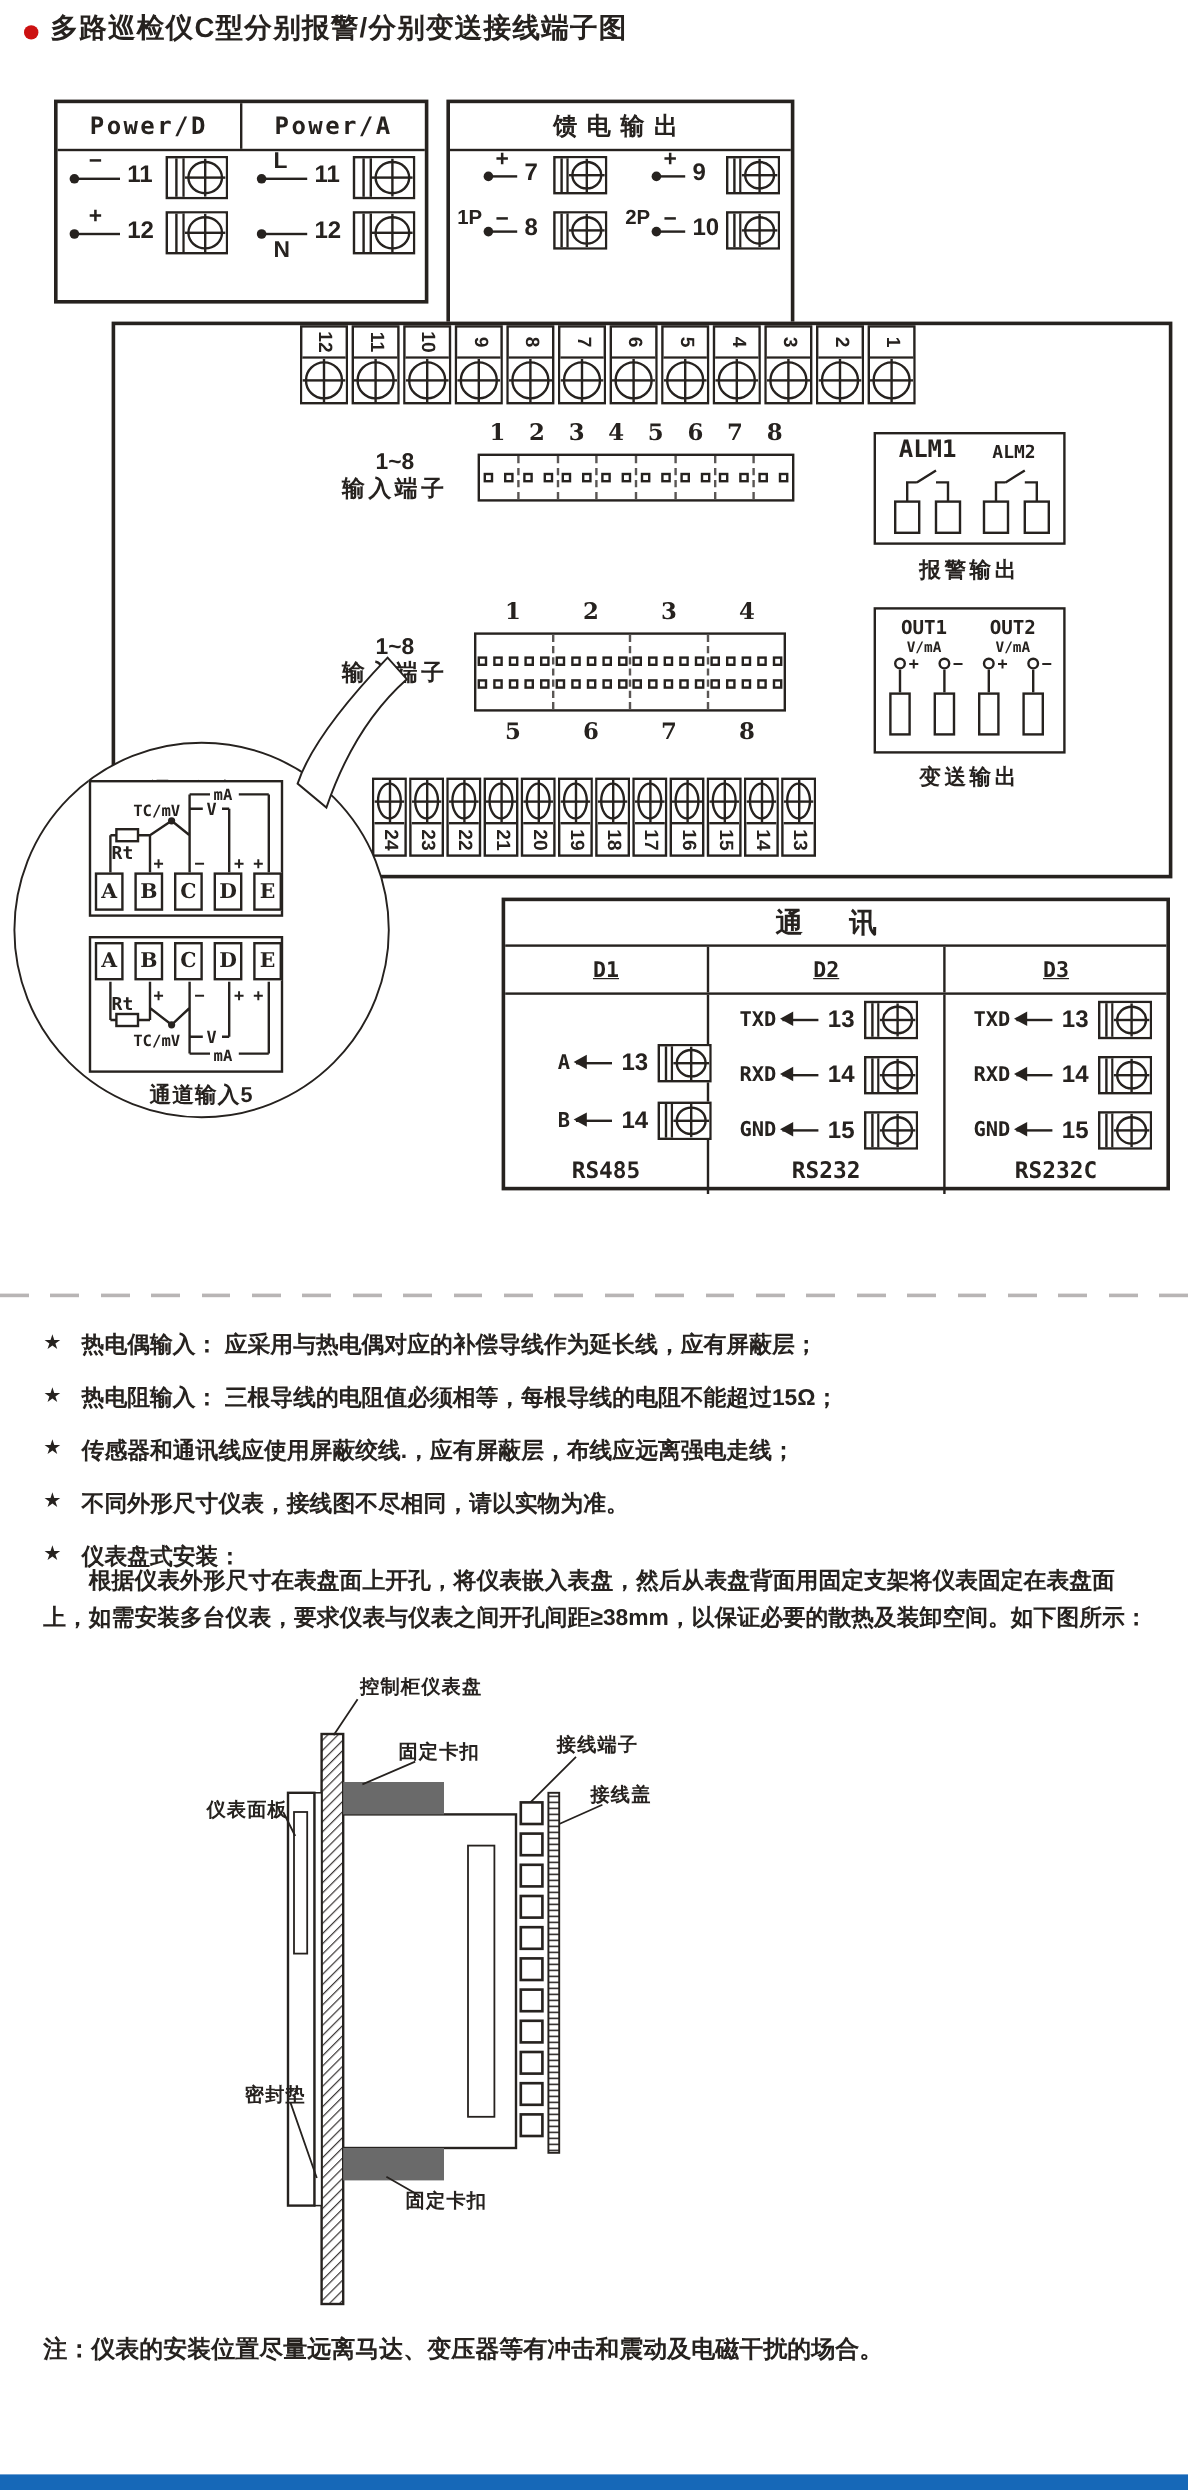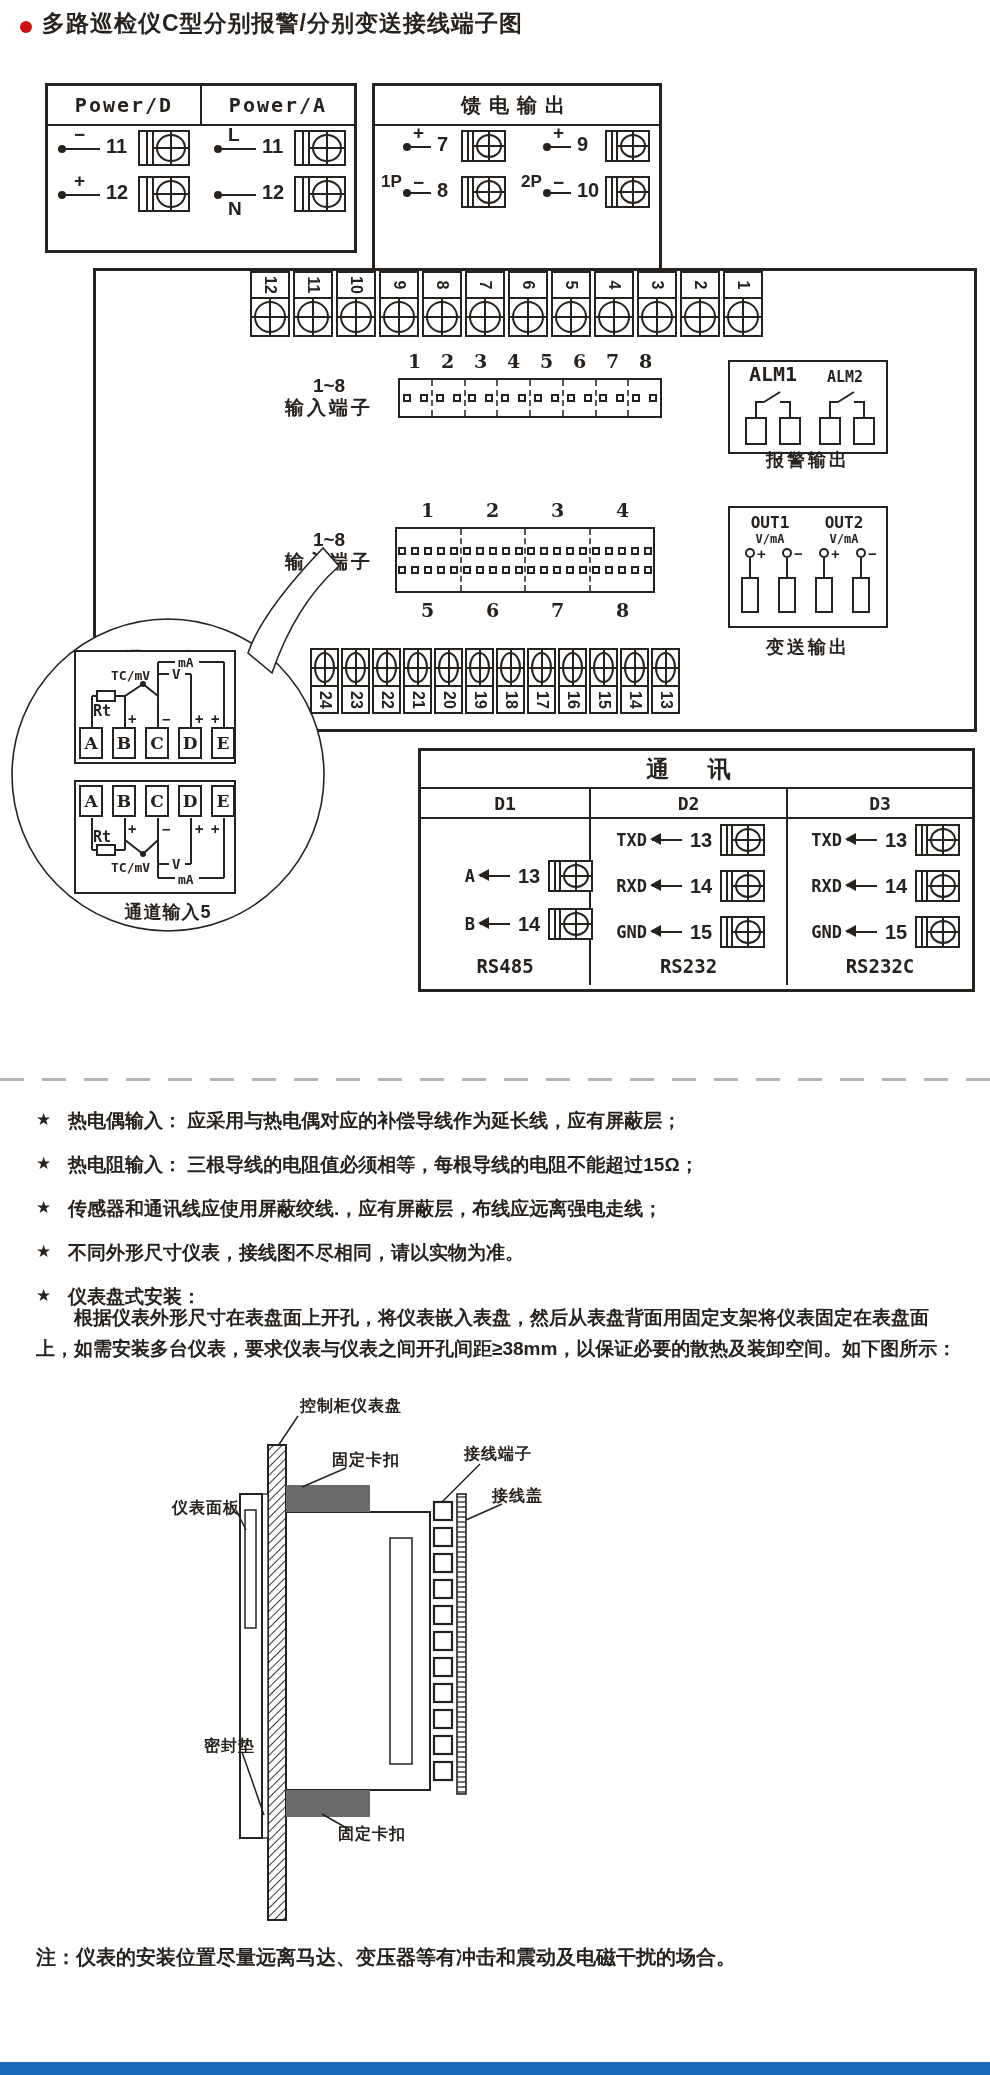--- a/index.html
+++ b/index.html
@@ -414,21 +414,21 @@
       <rect x="4" y="30" width="20" height="26" fill="none" stroke="#26221f" stroke-width="2"></rect>
       <rect x="38" y="30" width="20" height="26" fill="none" stroke="#26221f" stroke-width="2"></rect>
       <path d="M14,30 V14 H22 M22,14 L38,4 M48,30 V14 H38" fill="none" stroke="#26221f" stroke-width="2"></path>
     </svg>
     <svg class="abs" style="left:86px;top:26px;" width="62" height="58" viewBox="0 0 62 58">
       <rect x="4" y="30" width="20" height="26" fill="none" stroke="#26221f" stroke-width="2"></rect>
       <rect x="38" y="30" width="20" height="26" fill="none" stroke="#26221f" stroke-width="2"></rect>
       <path d="M14,30 V14 H22 M22,14 L38,4 M48,30 V14 H38" fill="none" stroke="#26221f" stroke-width="2"></path>
     </svg>
   </div>
-  <div class="capt" style="left:632px;top:177px;width:160px;font-family:Liberation Mono, monospace;">报警输出</div>
+  <div class="capt" style="left:632px;top:192px;width:160px;font-family:Liberation Mono, monospace;">报警输出</div>
 
   <div class="numrow" style="left:299px;top:228px;width:260px;">
 
   <span>1</span>
       <span>2</span>
       <span>3</span>
       <span>4</span>
     </div>
   <div class="cnlabel" style="left:158px;top:258px;">
     <div>1~8</div>
@@ -719,21 +719,21 @@
     <text x="51" y="16" font-size="14">+</text>
     <text x="85" y="16" font-size="14">−</text>
     <text x="118" y="16" font-size="14">+</text>
     <text x="134" y="16" font-size="14">+</text>
   </svg>
 </div>
 <div class="bal-label" style="left:48px;top:900px;">通道输入5</div>
 
 <div class="frame" style="left:418px;top:748px;width:557px;height:244px;">
   <div style="height:38px;border-bottom:2px solid var(--ln);display:flex;align-items:center;justify-content:center;font-weight:bold;font-size:23px;letter-spacing:16px;">通 讯</div>
-  <div style="display:flex;height:30px;border-bottom:2px solid var(--ln);font:bold 18px 'DejaVu Sans Mono','Liberation Mono',monospace;">
+  <div style="display:flex;height:40px;border-bottom:2px solid var(--ln);font:bold 18px 'DejaVu Sans Mono','Liberation Mono',monospace;text-decoration:underline;">
     <div style="width:170px;border-right:2px solid var(--ln);display:flex;align-items:center;justify-content:center;">D1</div>
     <div style="width:197px;border-right:2px solid var(--ln);display:flex;align-items:center;justify-content:center;">D2</div>
     <div style="flex:1;display:flex;align-items:center;justify-content:center;">D3</div>
   </div>
   <div style="display:flex;height:166px;">
     <div style="width:170px;border-right:2px solid var(--ln);position:relative;">
       <div class="crow" style="left:12px;top:40px;">
         <span class="cname">A</span>
         <span class="arr"></span>
         <span class="cnum">13</span>

